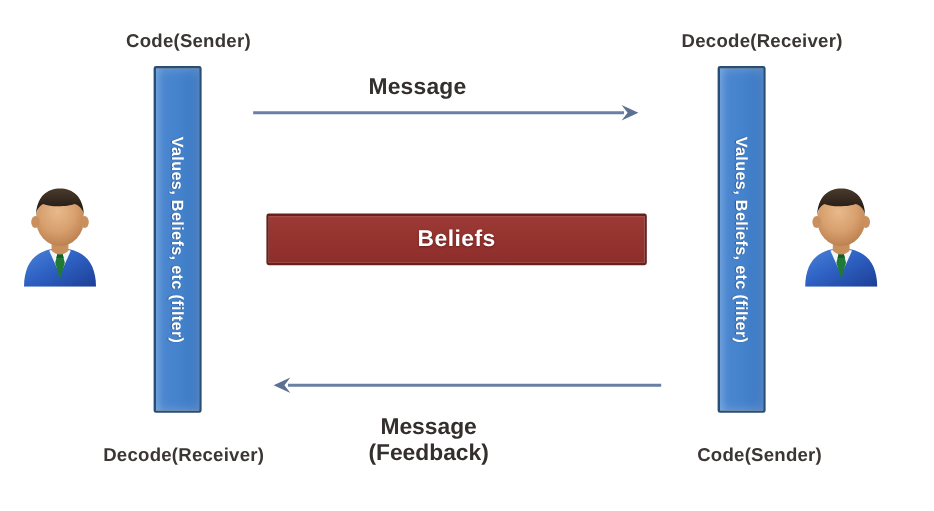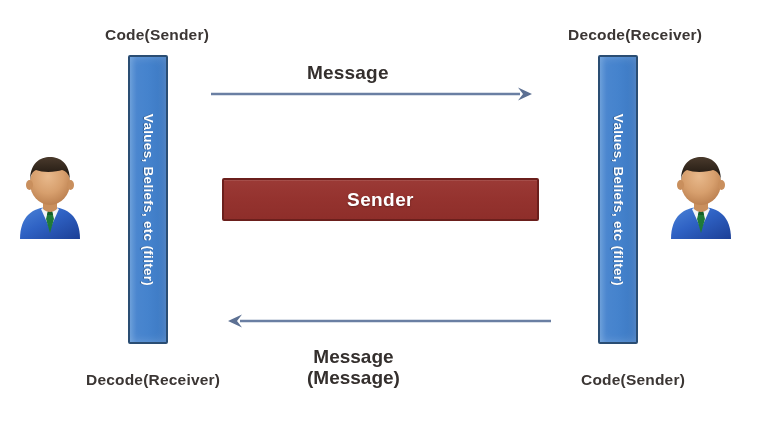--- a/index.html
+++ b/index.html
@@ -153,31 +153,31 @@
   <div class="label label-corner" style="left:86px; top:371px;">Decode(Receiver)</div>
 
   <div class="label label-arrow" style="left:307px; top:62px;">Message</div>
 
   <svg class="arrow-svg" style="left:210px; top:86px;" width="325" height="16" viewBox="0 0 325 16">
     <line x1="1" y1="8" x2="310" y2="8" stroke="#6a7fa3" stroke-width="2.4"></line>
     <path d="M308 1.5 L322 8 L308 14.5 L313 8 Z" fill="#5c7093"></path>
   </svg>
 
   <div class="medium-box" style="left:222px; top:178px; width:313px; height:39px;">
-    <span class="medium-text">Sender</span>
+    <span class="medium-text">Beliefs</span>
   </div>
 
   <svg class="arrow-svg" style="left:222px; top:313px;" width="330" height="16" viewBox="0 0 330 16">
     <line x1="18" y1="8" x2="329" y2="8" stroke="#6a7fa3" stroke-width="2.4"></line>
     <path d="M20 1.5 L6 8 L20 14.5 L15 8 Z" fill="#5c7093"></path>
   </svg>
 
   <div class="label-feedback" style="left:307px; top:346px;">
     <div>Message</div>
-    <div>(Message)</div>
+    <div>(Feedback)</div>
   </div>
 
   <div class="label label-corner" style="left:568px; top:26px;">Decode(Receiver)</div>
 
   <div class="filter-bar" style="left:598px; top:55px; height:285px;">
     <span class="filter-bar-text">Values, Beliefs, etc (filter)</span>
   </div>
 
   <div class="label label-corner" style="left:581px; top:371px;">Code(Sender)</div>
 

